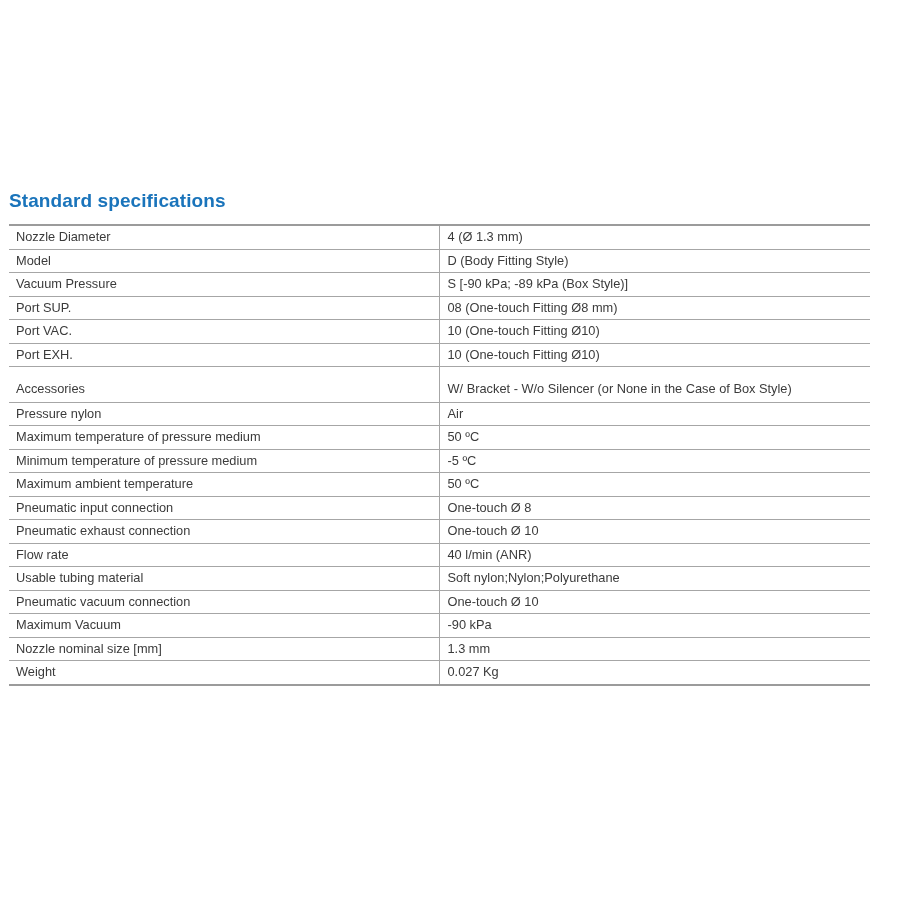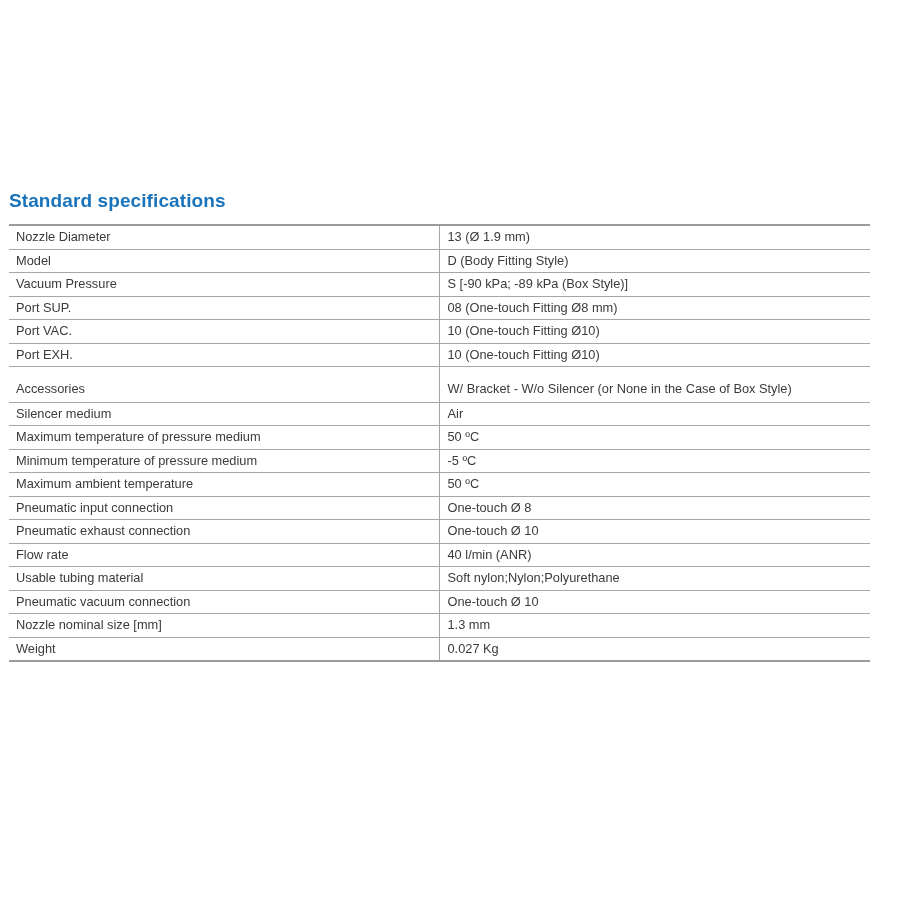--- a/index.html
+++ b/index.html
@@ -94,21 +94,21 @@
 
     <div class="spec-table-wrap">
       <table class="spec-table">
         <colgroup>
           <col class="c-label">
           <col class="c-value">
         </colgroup>
         <tbody>
             <tr>
               <td class="label">Nozzle Diameter</td>
-              <td class="value">13 (Ø 1.9 mm)</td>
+              <td class="value">4 (Ø 1.3 mm)</td>
             </tr>
             <tr>
               <td class="label">Model</td>
               <td class="value">D (Body Fitting Style)</td>
             </tr>
             <tr>
               <td class="label">Vacuum Pressure</td>
               <td class="value">S [-90 kPa; -89 kPa (Box Style)]</td>
             </tr>
             <tr>
@@ -121,21 +121,21 @@
             </tr>
             <tr>
               <td class="label">Port EXH.</td>
               <td class="value">10 (One-touch Fitting Ø10)</td>
             </tr>
             <tr class="tall">
               <td class="label">Accessories</td>
               <td class="value">W/ Bracket - W/o Silencer (or None in the Case of Box Style)</td>
             </tr>
             <tr>
-              <td class="label">Silencer medium</td>
+              <td class="label">Pressure nylon</td>
               <td class="value">Air</td>
             </tr>
             <tr>
               <td class="label">Maximum temperature of pressure medium</td>
               <td class="value">50 ºC</td>
             </tr>
             <tr>
               <td class="label">Minimum temperature of pressure medium</td>
               <td class="value">-5 ºC</td>
             </tr>
@@ -157,20 +157,24 @@
             </tr>
             <tr>
               <td class="label">Usable tubing material</td>
               <td class="value">Soft nylon;Nylon;Polyurethane</td>
             </tr>
             <tr>
               <td class="label">Pneumatic vacuum connection</td>
               <td class="value">One-touch Ø 10</td>
             </tr>
             <tr>
+              <td class="label">Maximum Vacuum</td>
+              <td class="value">-90 kPa</td>
+            </tr>
+            <tr>
               <td class="label">Nozzle nominal size [mm]</td>
               <td class="value">1.3 mm</td>
             </tr>
             <tr>
               <td class="label">Weight</td>
               <td class="value">0.027 Kg</td>
             </tr>
           </tbody>
       </table>
     </div>

